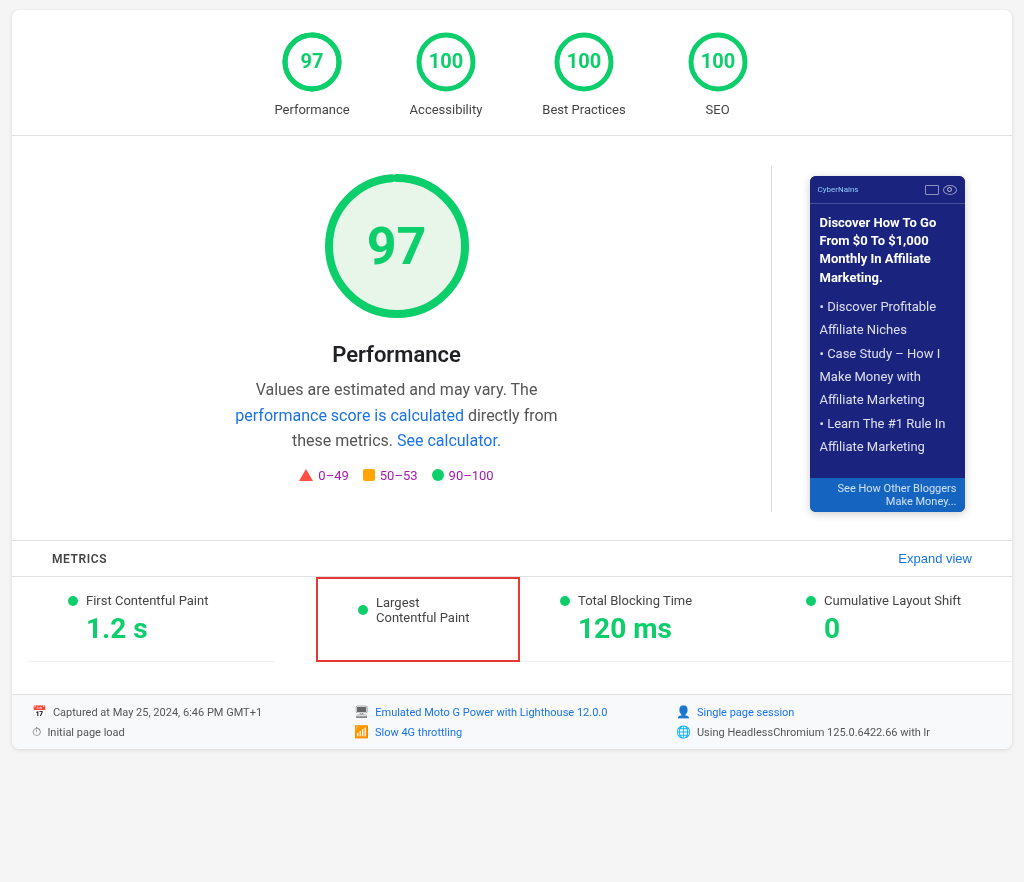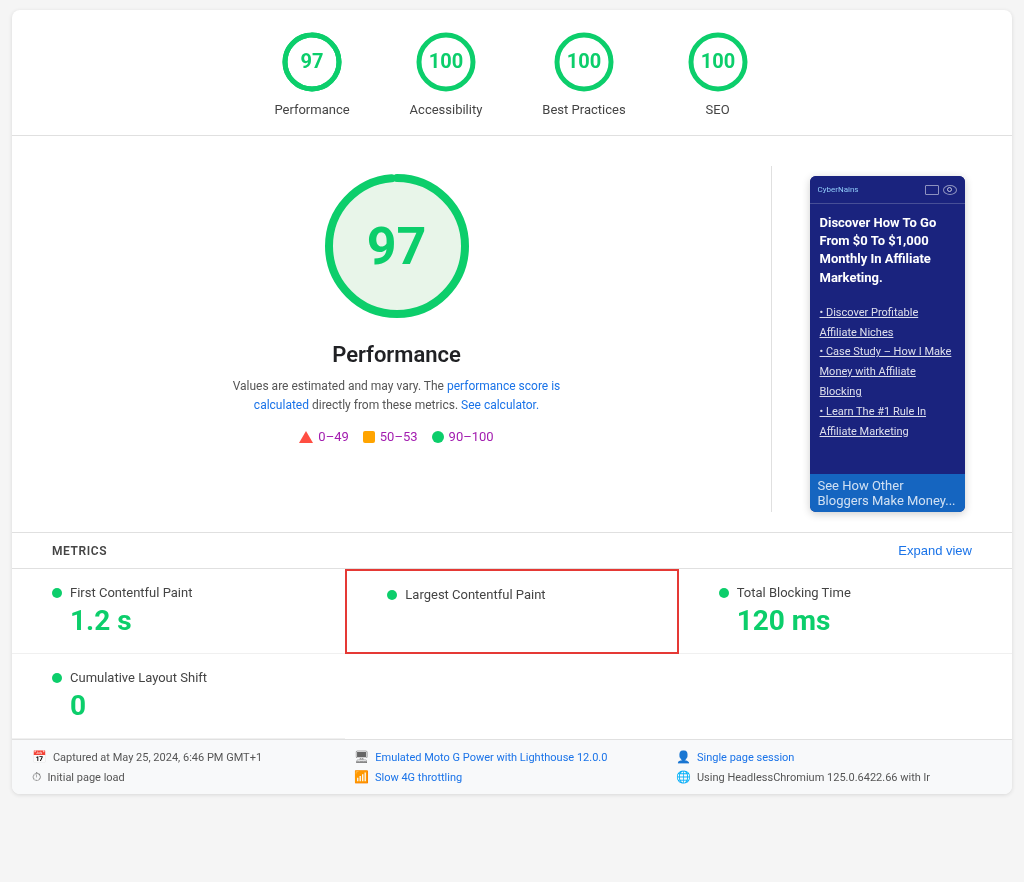--- a/index.html
+++ b/index.html
@@ -71,21 +71,21 @@
       font-weight: 700;
       color: #0cce6b;
     }
     .perf-title {
       font-size: 22px;
       font-weight: 600;
       color: #202124;
       margin-bottom: 10px;
     }
     .perf-desc {
-      font-size: 12px;
+      font-size: 16px;
       color: #555;
       text-align: center;
       max-width: 360px;
       line-height: 1.6;
       margin-bottom: 14px;
     }
     .perf-desc a {
       color: #1a73e8;
       text-decoration: none;
     }
@@ -167,68 +167,69 @@
     .phone-content {
       background: #1a237e;
       padding: 10px 10px;
       color: white;
     }
     .phone-headline {
       font-size: 13px;
       font-weight: 700;
       color: white;
       line-height: 1.4;
-      margin-bottom: 16px;
+      margin-bottom: 8px;
     }
     .phone-list {
-      font-size: 11px;
+      font-size: 13px;
       color: rgba(255,255,255,0.85);
       line-height: 1.8;
-      text-decoration: underline;
     }
     .phone-list-item::before {
       content: '• ';
     }
     .phone-footer {
       position: absolute;
       bottom: 0;
       left: 0;
       right: 0;
       background: #1565c0;
       padding: 4px 8px;
-      font-size: 13px;
+      font-size: 11px;
       color: rgba(255,255,255,0.8);
-      text-align: left;
+      text-align: right;
     }
     
     .metrics-header {
       display: flex;
       justify-content: space-between;
       align-items: center;
       padding: 10px 40px;
       border-top: 1px solid #e0e0e0;
+      margin-top: 8px;
     }
     .metrics-title {
       font-size: 12px;
       font-weight: 600;
       color: #444;
       letter-spacing: 0.05em;
       text-transform: uppercase;
     }
     .expand-btn {
       font-size: 13px;
       color: #1a73e8;
       cursor: pointer;
       background: none;
       border: none;
     }
     .metrics-grid {
       display: grid;
-      grid-template-columns: 1fr 1fr 1fr;
+      grid-template-columns: 1fr 1fr 1fr 1fr;
       border-top: 1px solid #e0e0e0;
+      padding-left: 16px;
     }
     .metric-cell {
       padding: 16px 40px;
       border-bottom: 1px solid #f0f0f0;
     }
     .metric-name-row {
       display: flex;
       align-items: center;
       gap: 8px;
       margin-bottom: 4px;
@@ -375,21 +376,21 @@
             <div class="phone-icon-box"></div>
             <div style="width:14px;height:10px;border:1px solid rgba(255,255,255,0.5);border-radius:50%;display:flex;align-items:center;justify-content:center;">
               <div style="width:5px;height:5px;border-radius:50%;border:1px solid rgba(255,255,255,0.7);"></div>
             </div>
           </div>
         </div>
         <div class="phone-content">
           <div class="phone-headline">Discover How To Go From $0 To $1,000 Monthly In Affiliate Marketing.</div>
           <div class="phone-list">
             <div class="phone-list-item">Discover Profitable Affiliate Niches</div>
-            <div class="phone-list-item">Case Study – How I Make Money with Affiliate Blocking</div>
+            <div class="phone-list-item">Case Study – How I Make Money with Affiliate Marketing</div>
             <div class="phone-list-item">Learn The #1 Rule In Affiliate Marketing</div>
           </div>
         </div>
         <div class="phone-footer">See How Other Bloggers Make Money...</div>
       </div>
     </div>
   </div>
 
   <div class="metrics-header">
     <span class="metrics-title">METRICS</span>
@@ -399,21 +400,21 @@
   <div class="metrics-grid">
 
     <div class="metric-cell">
       <div class="metric-name-row">
         <div class="metric-dot"></div>
         <span class="metric-name">First Contentful Paint</span>
       </div>
       <div class="metric-value">1.2 s</div>
     </div>
 
-    <div class="metric-cell" style="border: 2px solid #e53935; position:relative;">
+    <div class="metric-cell" style="border: 2px solid #e53935; position:relative;margin-left:42px;">
       <div class="metric-name-row">
         <div class="metric-dot"></div>
         <span class="metric-name">Largest Contentful Paint</span>
       </div>
     </div>
 
     <div class="metric-cell">
       <div class="metric-name-row">
         <div class="metric-dot"></div>
         <span class="metric-name">Total Blocking Time</span>

